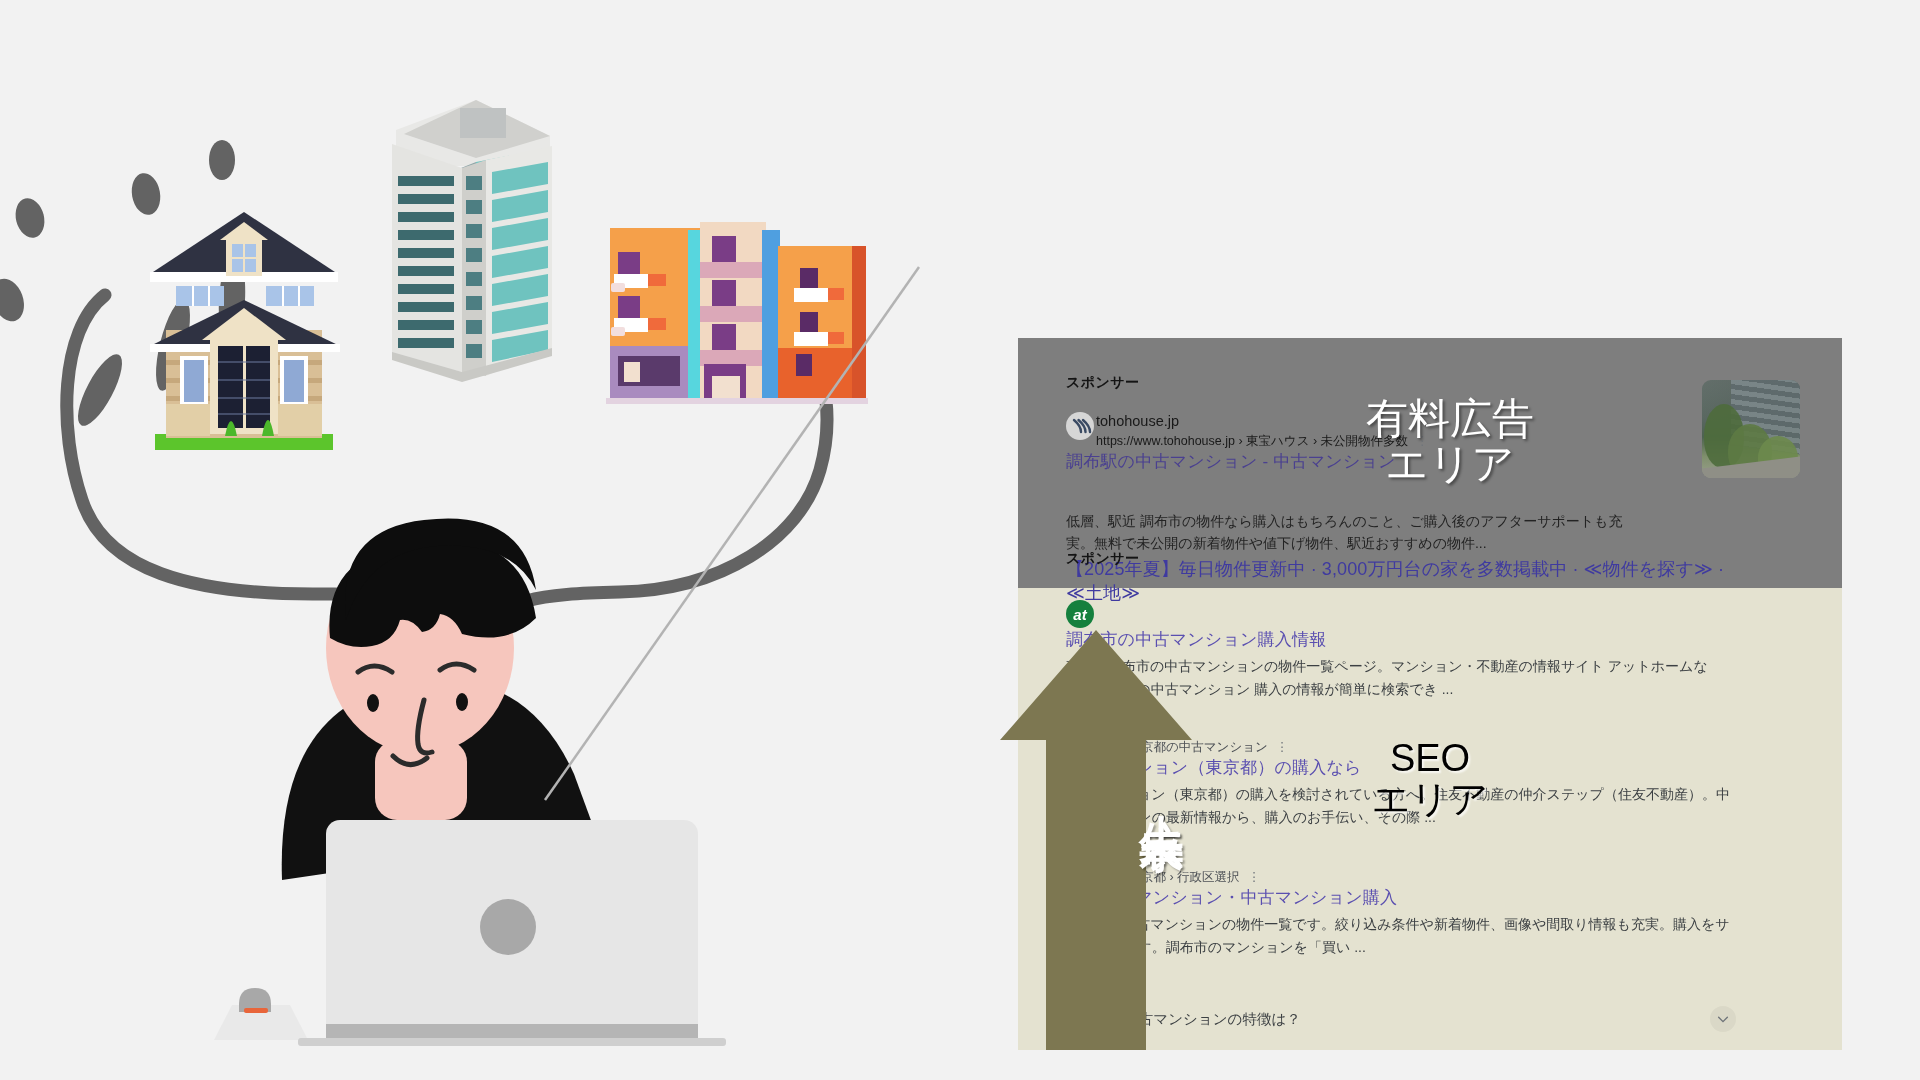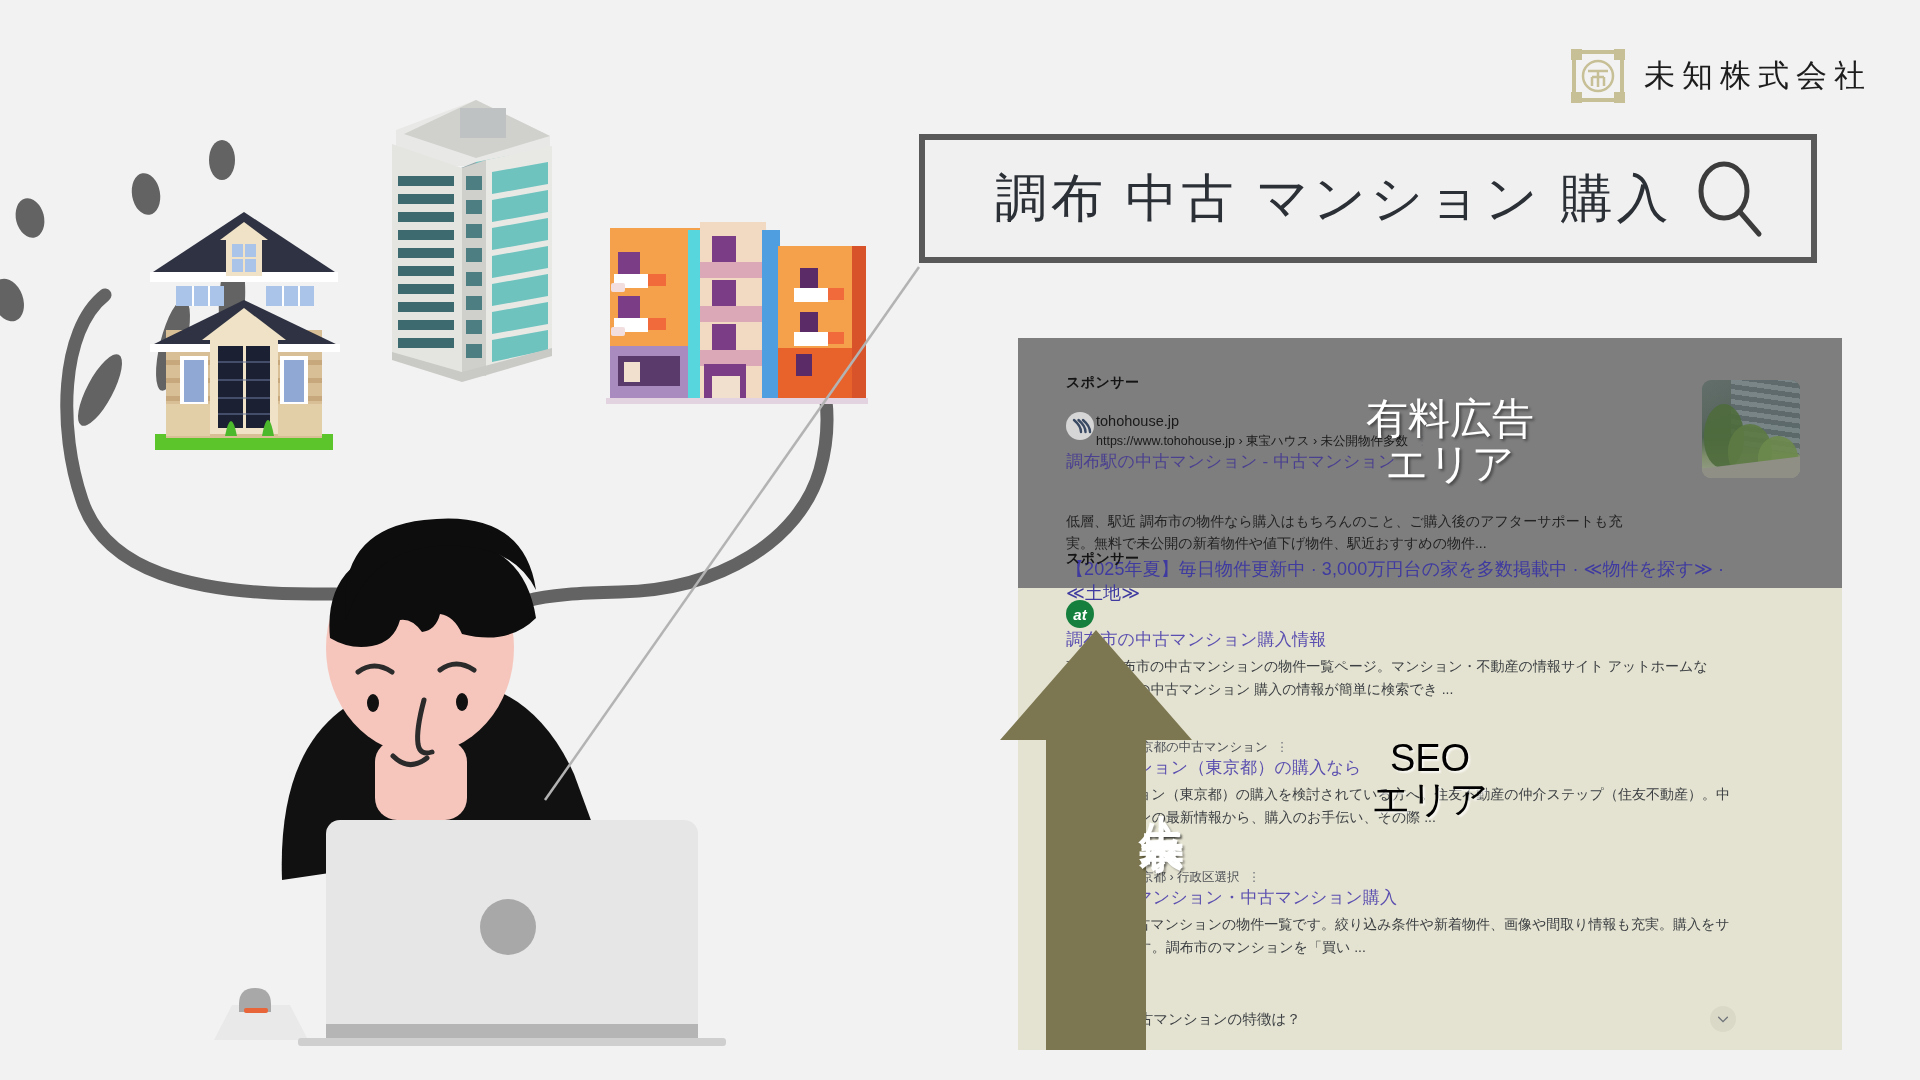--- a/index.html
+++ b/index.html
@@ -290,44 +290,25 @@
     </g>
 
     <g>
       <rect x="326" y="820" width="372" height="222" rx="14" fill="#e6e6e6"></rect>
       <circle cx="508" cy="927" r="28" fill="#a8a8a8"></circle>
       <rect x="326" y="1024" width="372" height="14" fill="#b5b5b5"></rect>
       <rect x="298" y="1038" width="428" height="8" rx="3" fill="#cfcfcf"></rect>
     </g>
   </svg>
 
-  <div class="brand">
-    <svg class="brand-mark" viewBox="0 0 56 56">
-      <rect x="4" y="4" width="48" height="48" fill="none" stroke="#c7bf96" stroke-width="4"></rect>
-      <rect x="1" y="1" width="11" height="11" fill="#c7bf96"></rect>
-      <rect x="44" y="1" width="11" height="11" fill="#c7bf96"></rect>
-      <rect x="1" y="44" width="11" height="11" fill="#c7bf96"></rect>
-      <rect x="44" y="44" width="11" height="11" fill="#c7bf96"></rect>
-      <circle cx="28" cy="28" r="15" fill="none" stroke="#c7bf96" stroke-width="2.5"></circle>
-      <path d="M18 23 h20 M28 23 v16 M22 29 v9 M34 29 v9 M22 29 h12" fill="none" stroke="#c7bf96" stroke-width="2.5"></path>
-    </svg>
-    <div class="brand-name">未知株式会社</div>
-  </div>
 
   <svg class="connector">
     <line x1="919" y1="267" x2="545" y2="800" stroke="#b3b3b3" stroke-width="2.5"></line>
   </svg>
 
-  <div class="searchbox">
-    <div class="search-text">調布 中古 マンション 購入</div>
-    <svg class="search-icon" viewBox="0 0 78 78">
-      <ellipse cx="33" cy="31" rx="23" ry="27" fill="none" stroke="#3c3c3c" stroke-width="5"></ellipse>
-      <line x1="49" y1="52" x2="68" y2="74" stroke="#3c3c3c" stroke-width="5" stroke-linecap="round"></line>
-    </svg>
-  </div>
 
   <div class="serp">
 
     <div class="ads-band"></div>
 
     <div class="blk on-dark" style="top:36px;">
       <div class="sponsor-label on-dark">スポンサー</div>
     </div>
 
     <div class="blk on-dark" style="top:74px;">

